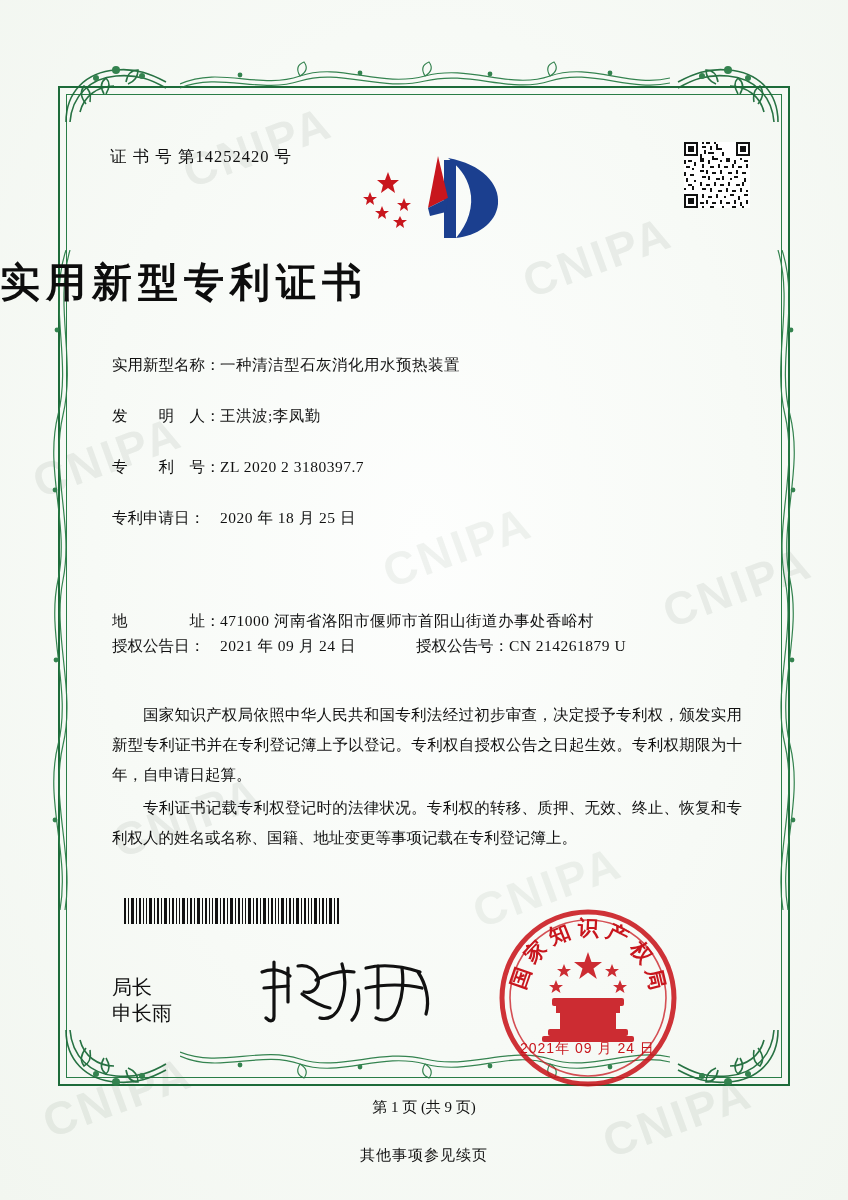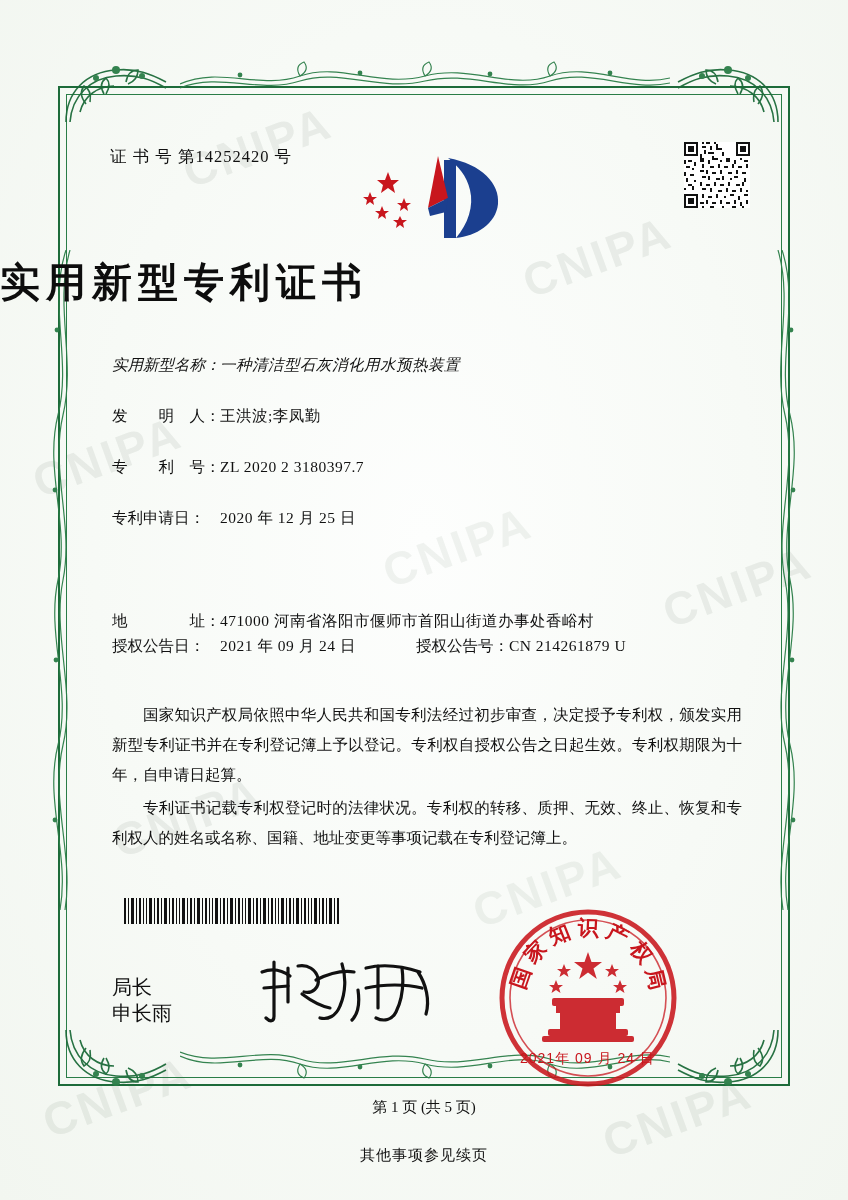--- a/index.html
+++ b/index.html
@@ -126,21 +126,21 @@
     color: #111;
     white-space: nowrap;
   }
   .field .lab {
     display: inline-block;
     width: 108px;
     letter-spacing: 0px;
   }
   .field .val { letter-spacing: 0.5px; }
 
-  .f1 { top: 355px; font-style: italic; }
+  .f1 { top: 355px; }
   .f2 { top: 406px; }
   .f3 { top: 457px; }
   .f4 { top: 508px; }
   .f5 { top: 560px; }
   .f6 { top: 611px; }
   .f7 { top: 636px; }
   .f7 .val2 { margin-left: 60px; }
 
   
   .para {
@@ -191,21 +191,20 @@
     height: 184px;
   }
   #seal-date {
     position: absolute;
     left: 520px;
     top: 1040px;
     font-size: 14px;
     color: #c8161d;
     letter-spacing: 1px;
     font-family: "Liberation Sans", sans-serif;
-    margin-top: 10px;
   }
 
   
   #page-num {
     position: absolute;
     left: 0; right: 0;
     top: 1098px;
     text-align: center;
     font-size: 15px;
     color: #111;
@@ -464,21 +463,21 @@
   <div class="field f1">
     <span class="lab">实用新型名称：</span><span class="val">一种清洁型石灰消化用水预热装置</span>
   </div>
   <div class="field f2">
     <span class="lab">发　　明　人：</span><span class="val">王洪波;李凤勤</span>
   </div>
   <div class="field f3">
     <span class="lab">专　　利　号：</span><span class="val">ZL 2020 2 3180397.7</span>
   </div>
   <div class="field f4">
-    <span class="lab">专利申请日：</span><span class="val">2020 年 12 月 25 日</span>
+    <span class="lab">专利申请日：</span><span class="val">2020 年 18 月 25 日</span>
   </div>
   <div class="field f6">
     <span class="lab">地　　　　址：</span><span class="val">471000 河南省洛阳市偃师市首阳山街道办事处香峪村</span>
   </div>
   <div class="field f7">
     <span class="lab">授权公告日：</span><span class="val">2021 年 09 月 24 日</span><span class="val2">授权公告号：</span><span class="val">CN 214261879 U</span>
   </div>
 
   <div class="para p2">专利证书记载专利权登记时的法律状况。专利权的转移、质押、无效、终止、恢复和专利权人的姓名或名称、国籍、地址变更等事项记载在专利登记簿上。</div>
   <div class="para p1">国家知识产权局依照中华人民共和国专利法经过初步审查，决定授予专利权，颁发实用新型专利证书并在专利登记簿上予以登记。专利权自授权公告之日起生效。专利权期限为十年，自申请日起算。</div>
@@ -594,16 +593,16 @@
 
     <defs>
       <path id="sealArc" d="M 92,92 m -63,0 a 63,63 0 1,1 126,0" transform="rotate(-4 92 92)"></path>
     </defs>
     <text font-family="'Liberation Serif', serif" font-size="21" font-weight="bold" fill="#c8161d" letter-spacing="6">
       <textPath href="#sealArc" startOffset="6%">国家知识产权局</textPath>
     </text>
   </svg>
   <div id="seal-date">2021年 09 月 24 日</div>
 
-  <div id="page-num">第 1 页 (共 5 页)</div>
+  <div id="page-num">第 1 页 (共 9 页)</div>
   <div id="footnote">其他事项参见续页</div>
 
 </div>
 
 </body></html>

